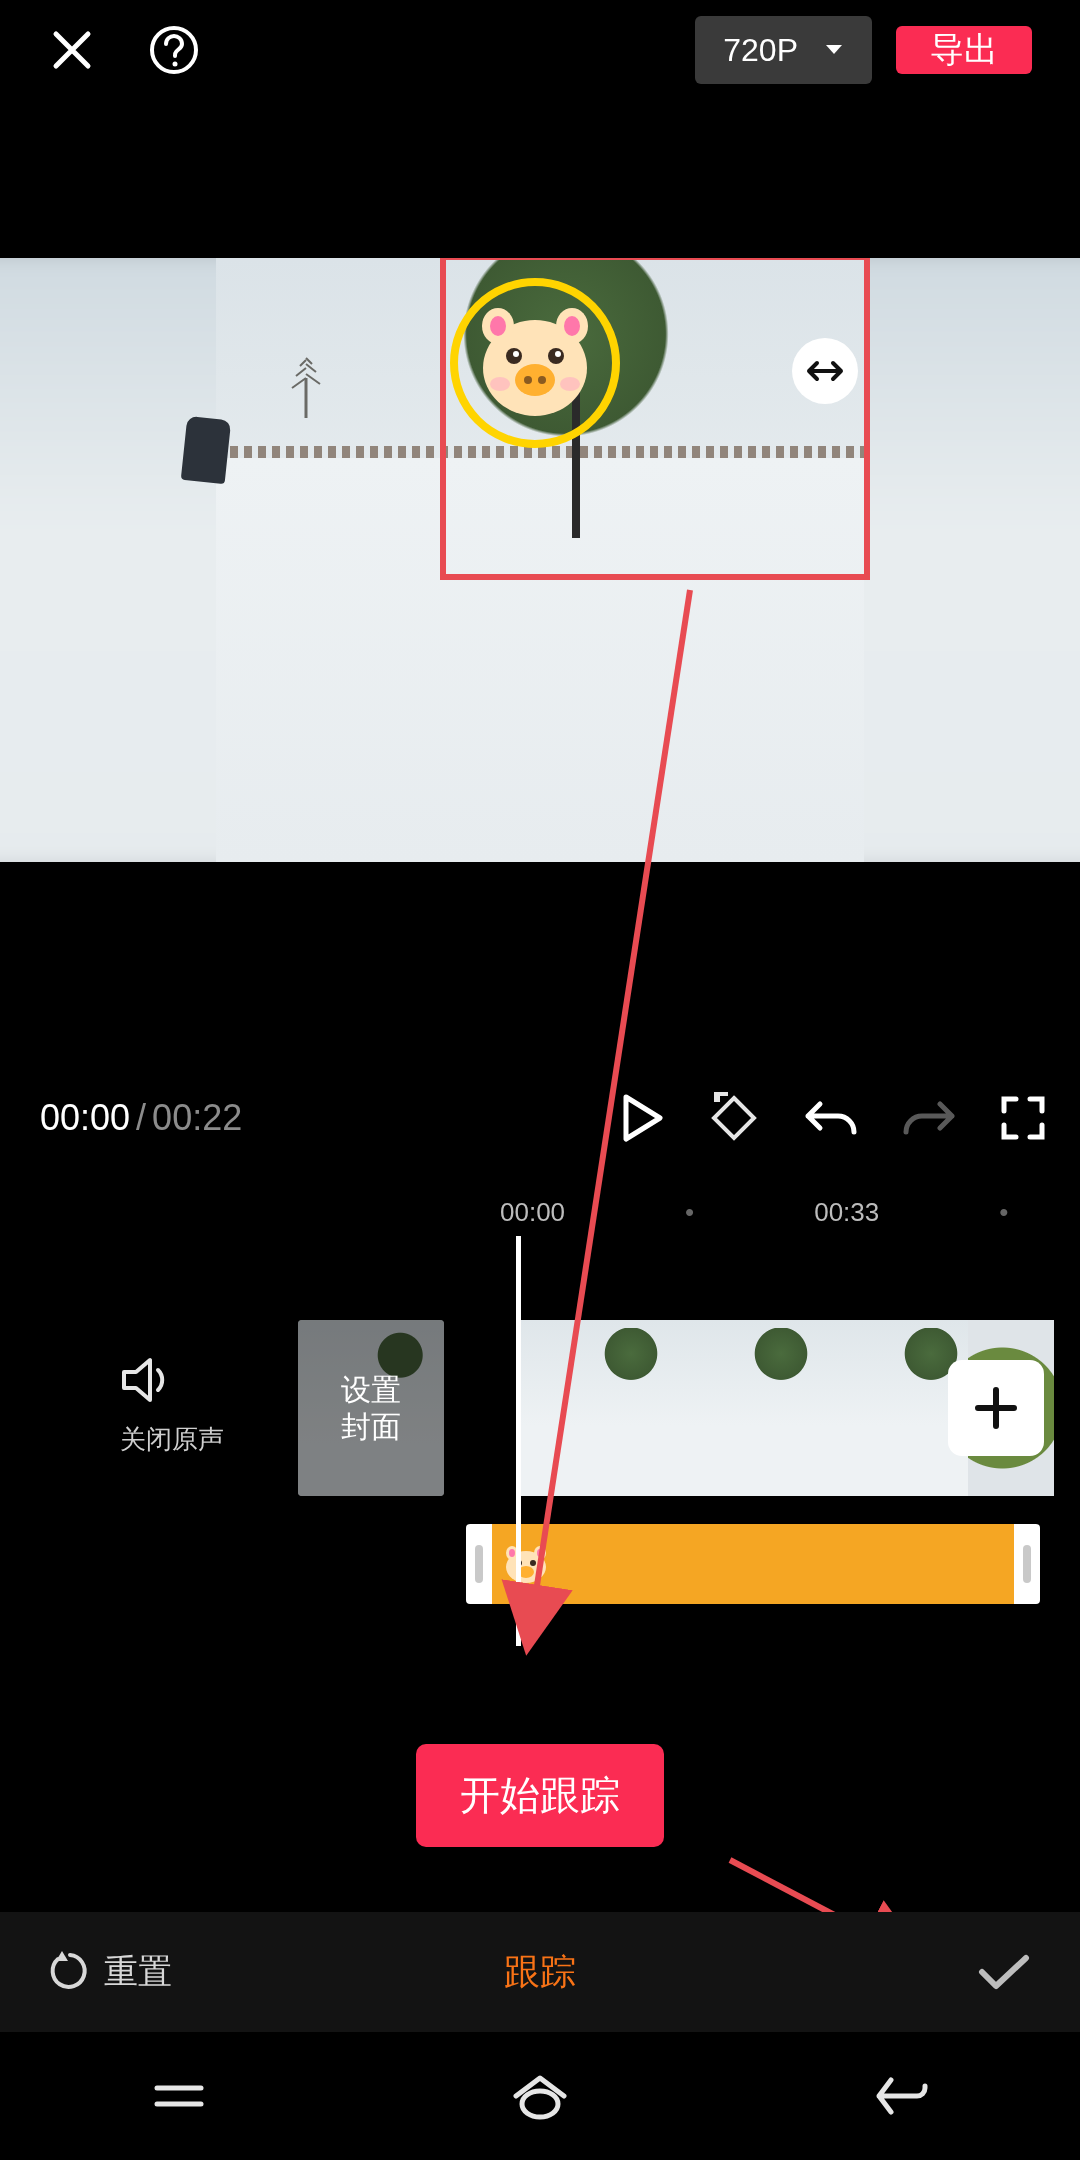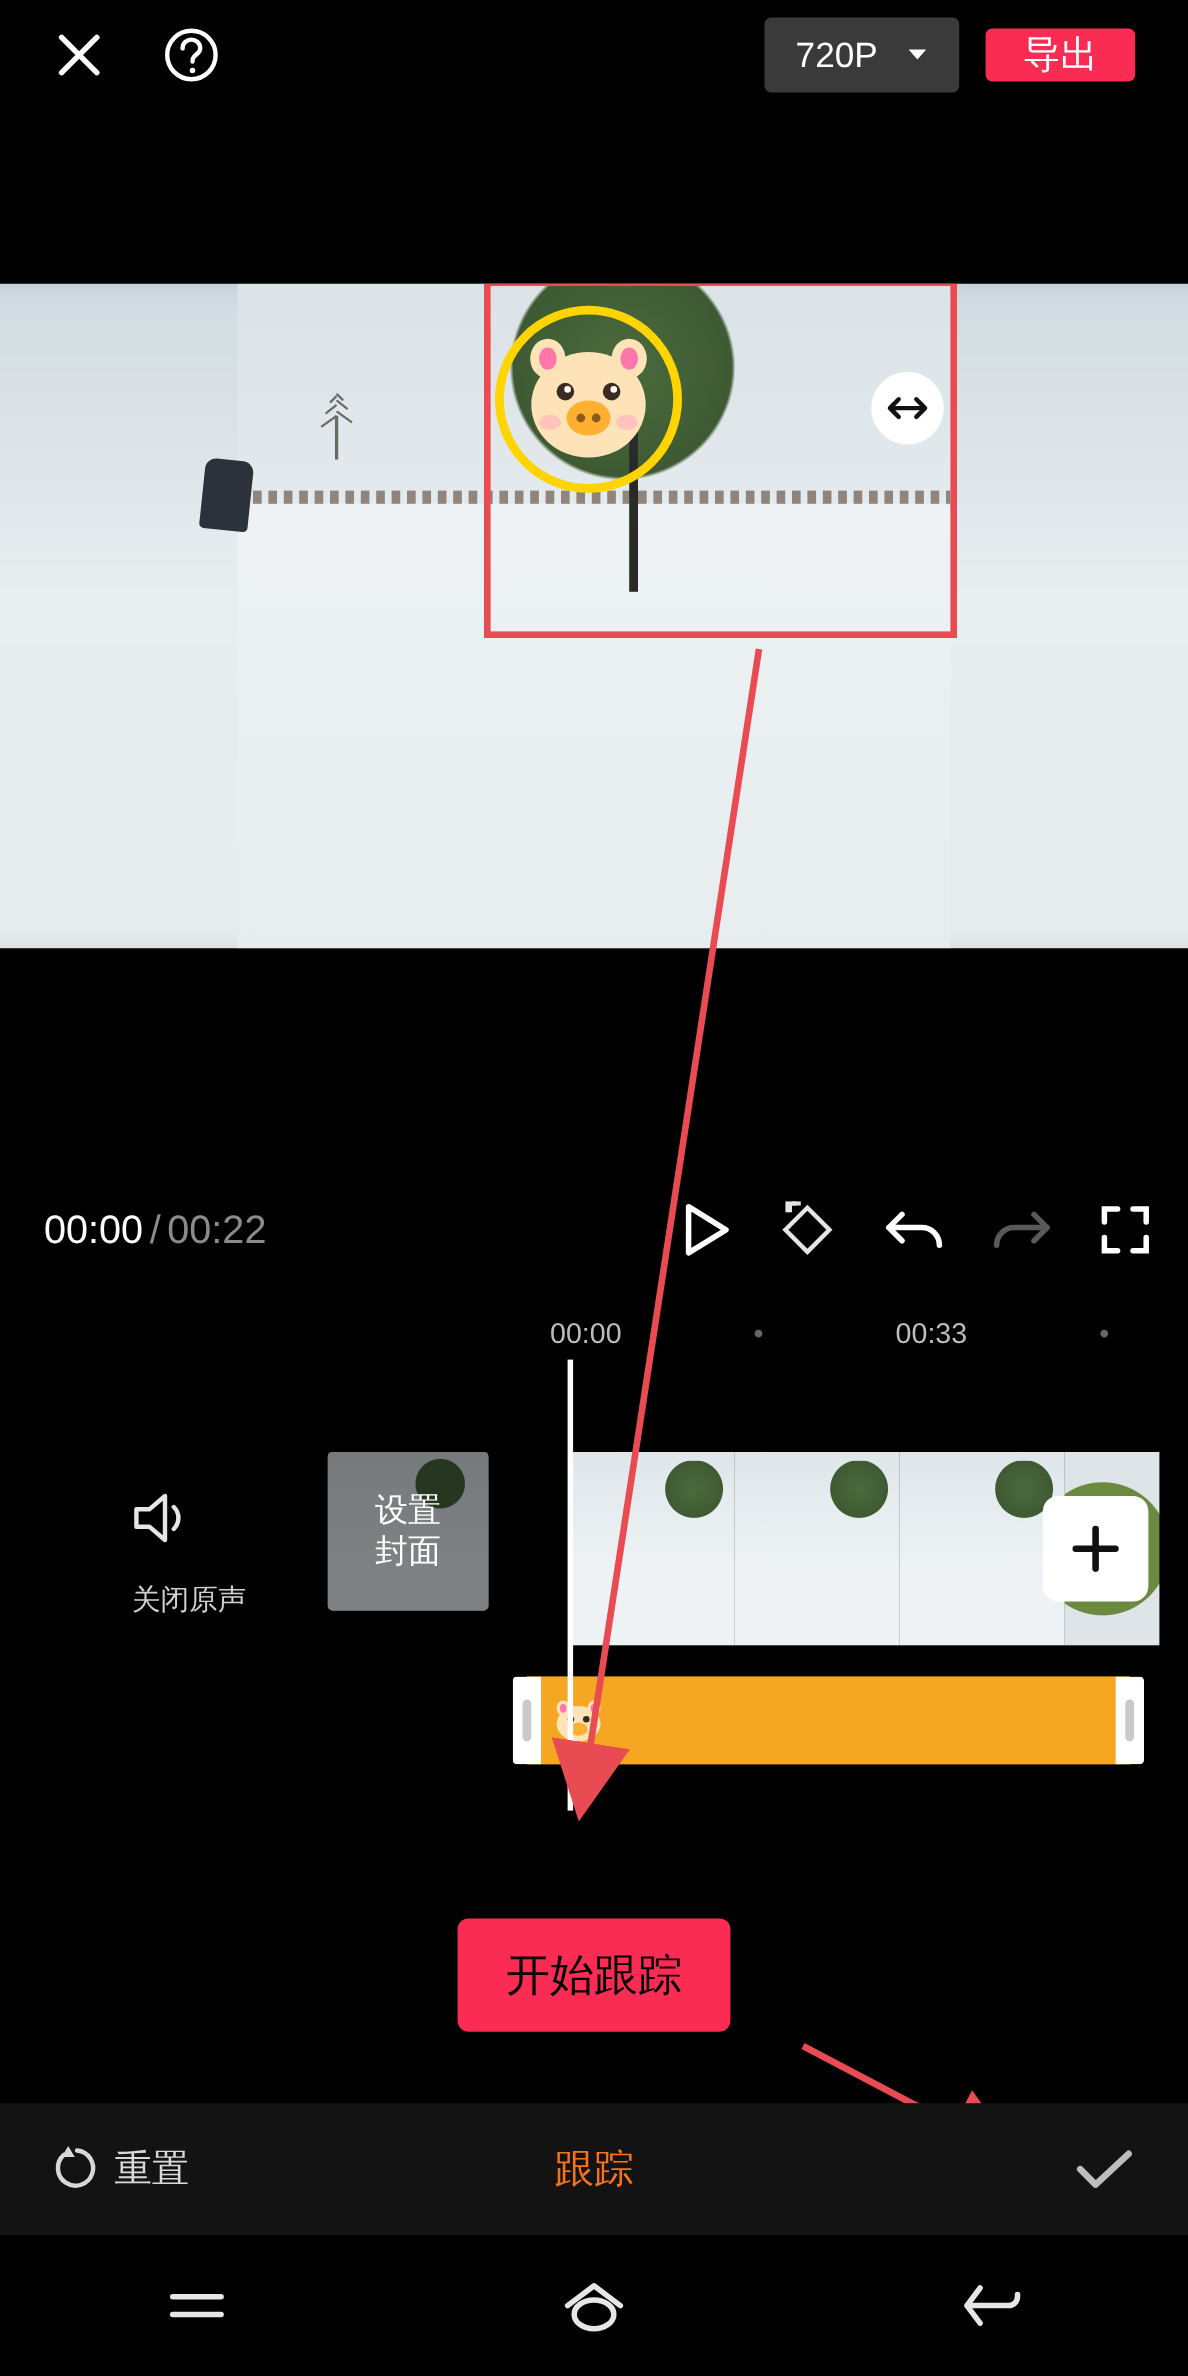--- a/index.html
+++ b/index.html
@@ -30,41 +30,41 @@
 .time-cur { color: #fff; }
 .time-sep { color: #8b8b8b; padding: 0 6px; }
 .time-tot { color: #8b8b8b; }
 .ctrl-spacer { flex: 1; }
 
 .ruler { position: absolute; top: 1190px; left: 0; right: 0; height: 44px; display: flex; align-items: center; padding-left: 500px; color: #bcbcbc; font-size: 26px; gap: 120px; }
 .ruler span.dot { color: #666; }
 
 .track-area { position: absolute; top: 1320px; left: 0; right: 0; height: 210px; }
 .mute { position: absolute; left: 120px; top: 36px; text-align: center; color: #cfcfcf; }
-.mute .lbl { font-size: 26px; margin-top: 33px; }
-.cover-thumb { position: absolute; left: 298px; top: 0; width: 146px; height: 144px; background: linear-gradient(180deg, #d7dee2 0%, #e6ebee 70%); border-radius: 4px; overflow: hidden; display: flex; align-items: center; justify-content: center; padding-left: 46px; }
+.mute .lbl { font-size: 26px; margin-top: 18px; }
+.cover-thumb { position: absolute; left: 298px; top: 0; width: 146px; height: 176px; background: linear-gradient(180deg, #d7dee2 0%, #e6ebee 70%); border-radius: 4px; overflow: hidden; display: flex; align-items: center; justify-content: center; padding-left: 46px; }
 .cover-thumb::before { content: ""; position: absolute; inset: 0; background: radial-gradient(circle at 70% 20%, #47633b 0 22px, transparent 23px), linear-gradient(180deg, rgba(0,0,0,0), rgba(0,0,0,0)); }
 .cover-thumb .ov { position: absolute; inset: 0; background: rgba(0,0,0,.45); display: flex; align-items: center; justify-content: center; }
 .cover-thumb .txt { color: #fff; font-size: 30px; text-align: center; line-height: 1.25; }
 
 .vtrack { position: absolute; left: 518px; top: 0; right: 0; height: 176px; display: flex; overflow: hidden; }
 .vclip { flex: 0 0 150px; height: 176px; background: linear-gradient(180deg, #dfe6ea 0%, #eef2f4 60%); margin-right: 0; position: relative; }
 .vclip .mt { position: absolute; top: 8px; right: 10px; width: 54px; height: 64px; background: radial-gradient(circle at 50% 40%, #4a6b3d 0%, #3e5a33 55%, rgba(0,0,0,0) 57%); }
 .vclip.last { flex: 0 0 86px; background: radial-gradient(circle at 40% 50%, #b26b5a 0 30px, #6a8a3f 31px 60px, #dfe4e8 61px); }
 .add-btn { position: absolute; right: 36px; top: 40px; width: 96px; height: 96px; background: #fff; border-radius: 14px; display: flex; align-items: center; justify-content: center; }
 
 .sticker-track { position: absolute; top: 1524px; left: 466px; right: 40px; height: 80px; background: #f5a623; border-radius: 4px; border-left: 26px solid #fff; border-right: 26px solid #fff; display: flex; align-items: center; padding-left: 10px; }
 .sticker-track .h { position: absolute; width: 8px; height: 38px; background: #c9c9c9; border-radius: 4px; }
 .sticker-track .h.l { left: -17px; }
 .sticker-track .h.r { right: -17px; }
 .sticker-track .mini-pig { width: 48px; height: 38px; }
 
 .playhead { position: absolute; top: 1236px; left: 516px; width: 5px; height: 410px; background: #fff; }
 
-.start-btn { position: absolute; top: 1744px; left: 50%; transform: translateX(-50%); background: #fb2c53; color: #000000; font-size: 40px; padding: 24px 44px; border-radius: 10px; }
+.start-btn { position: absolute; top: 1744px; left: 50%; transform: translateX(-50%); background: #fb2c53; color: #ffffff; font-size: 40px; padding: 24px 44px; border-radius: 10px; }
 
 .panel-bar { position: absolute; top: 1912px; left: 0; right: 0; height: 120px; background: #131313; display: flex; align-items: center; padding: 0 48px; }
 .reset { display: flex; align-items: center; gap: 14px; color: #d8d8d8; font-size: 34px; }
 .panel-title { position: absolute; left: 50%; transform: translateX(-50%); color: #f97316; font-size: 36px; }
 .confirm { margin-left: auto; }
 
 .navbar { position: absolute; bottom: 0; left: 0; right: 0; height: 128px; background: #000; display: flex; align-items: center; justify-content: space-around; }
 
 svg { display: block; }
 </style>

